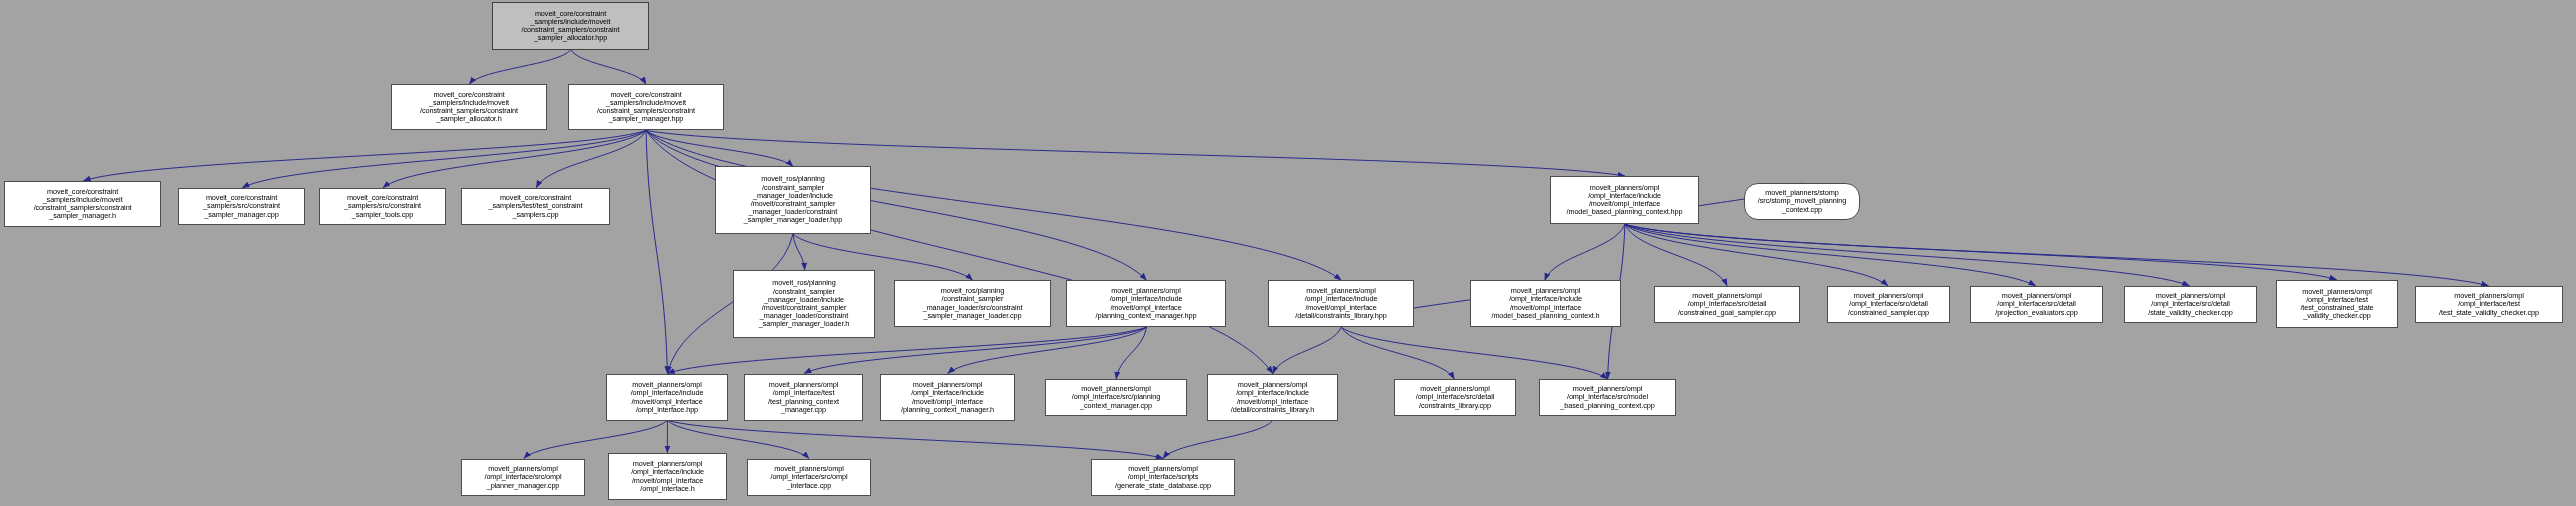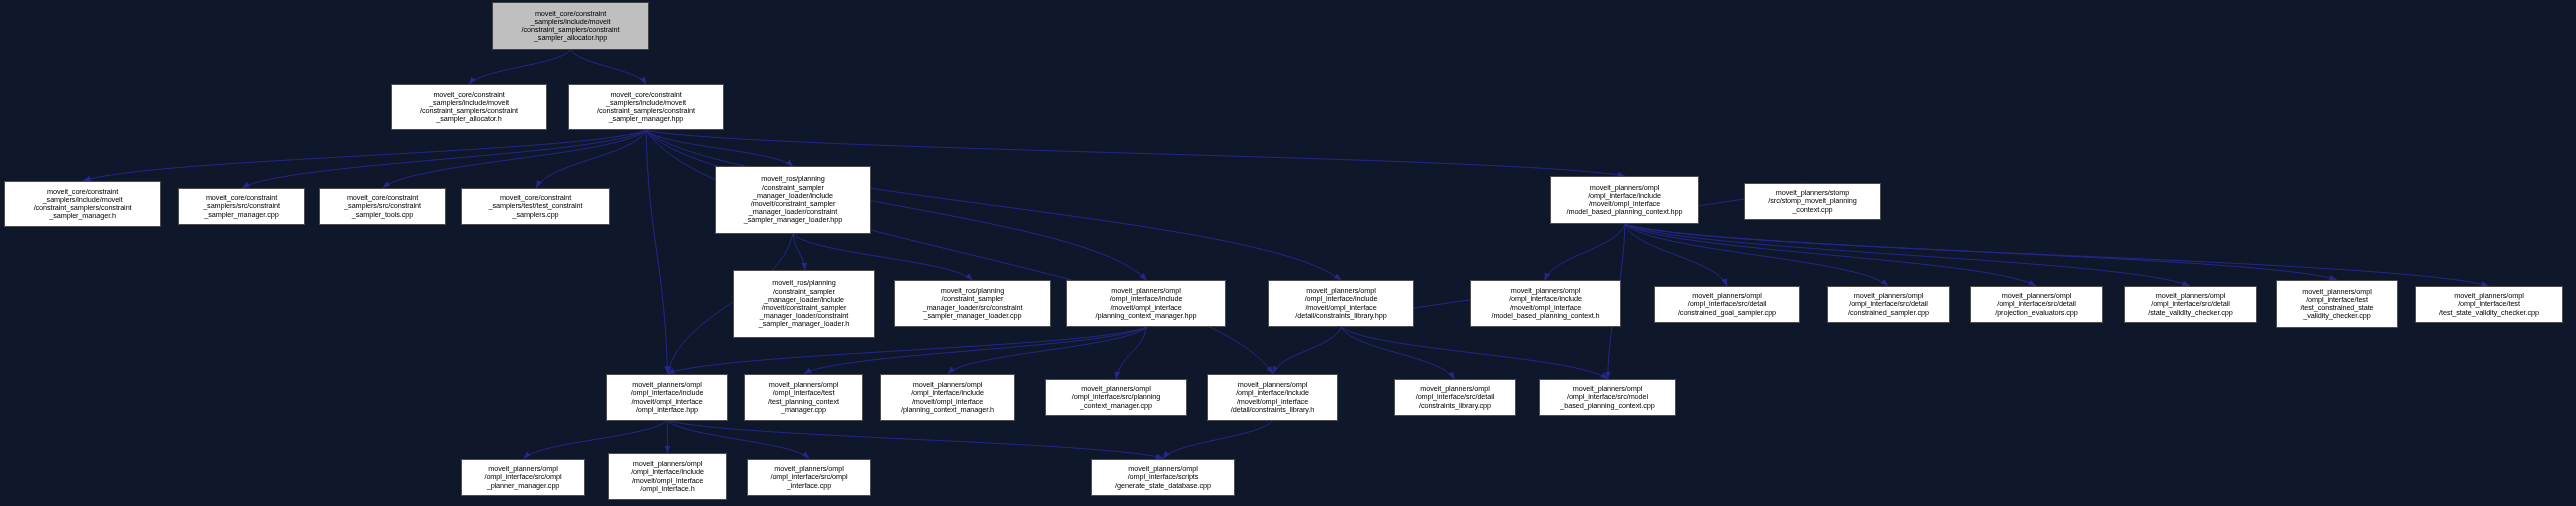--- a/index.html
+++ b/index.html
@@ -1,20 +1,20 @@
 <!DOCTYPE html>
 <html style="font-size:11px"><head>
 <meta charset="utf-8">
 <style>
   html,body{margin:0;padding:0;background:#ffffff;}
   #graph{
     position:relative;
     width:2576px;
     height:506px;
-    background:#0f172a;
+    background:#a3a3a3;
     font-family:"Liberation Sans","DejaVu Sans",sans-serif;
     overflow:hidden;
   }
   #edges{position:absolute;left:0;top:0;width:2576px;height:506px;}
   .node{
     position:absolute;
     box-sizing:border-box;
     border:0.7px solid #4d4d4d;
     background:#ffffff;
     color:#000000;
@@ -111,21 +111,21 @@
     <div class="node" style="left: 715px; top: 166px; width: 156px; height: 68px; font-size: 7.3px;"><span>moveit_ros/planning
 /constraint_sampler
 _manager_loader/include
 /moveit/constraint_sampler
 _manager_loader/constraint
 _sampler_manager_loader.hpp</span></div>
     <div class="node" style="left: 1550px; top: 176px; width: 149px; height: 48px; font-size: 7.3px;"><span>moveit_planners/ompl
 /ompl_interface/include
 /moveit/ompl_interface
 /model_based_planning_context.hpp</span></div>
-    <div class="node" style="left: 1744px; top: 183px; width: 137px; height: 37px; font-size: 7.3px;"><span>moveit_planners/stomp
+    <div class="node" style="left: 1744px; top: 183px; width: 116px; height: 37px; font-size: 7.3px; border-radius: 14px;"><span>moveit_planners/stomp
 /src/stomp_moveit_planning
 _context.cpp</span></div>
     <div class="node" style="left: 733px; top: 270px; width: 142px; height: 68px; font-size: 7.3px;"><span>moveit_ros/planning
 /constraint_sampler
 _manager_loader/include
 /moveit/constraint_sampler
 _manager_loader/constraint
 _sampler_manager_loader.h</span></div>
     <div class="node" style="left: 894px; top: 280px; width: 157px; height: 47px; font-size: 7.3px;"><span>moveit_ros/planning
 /constraint_sampler

